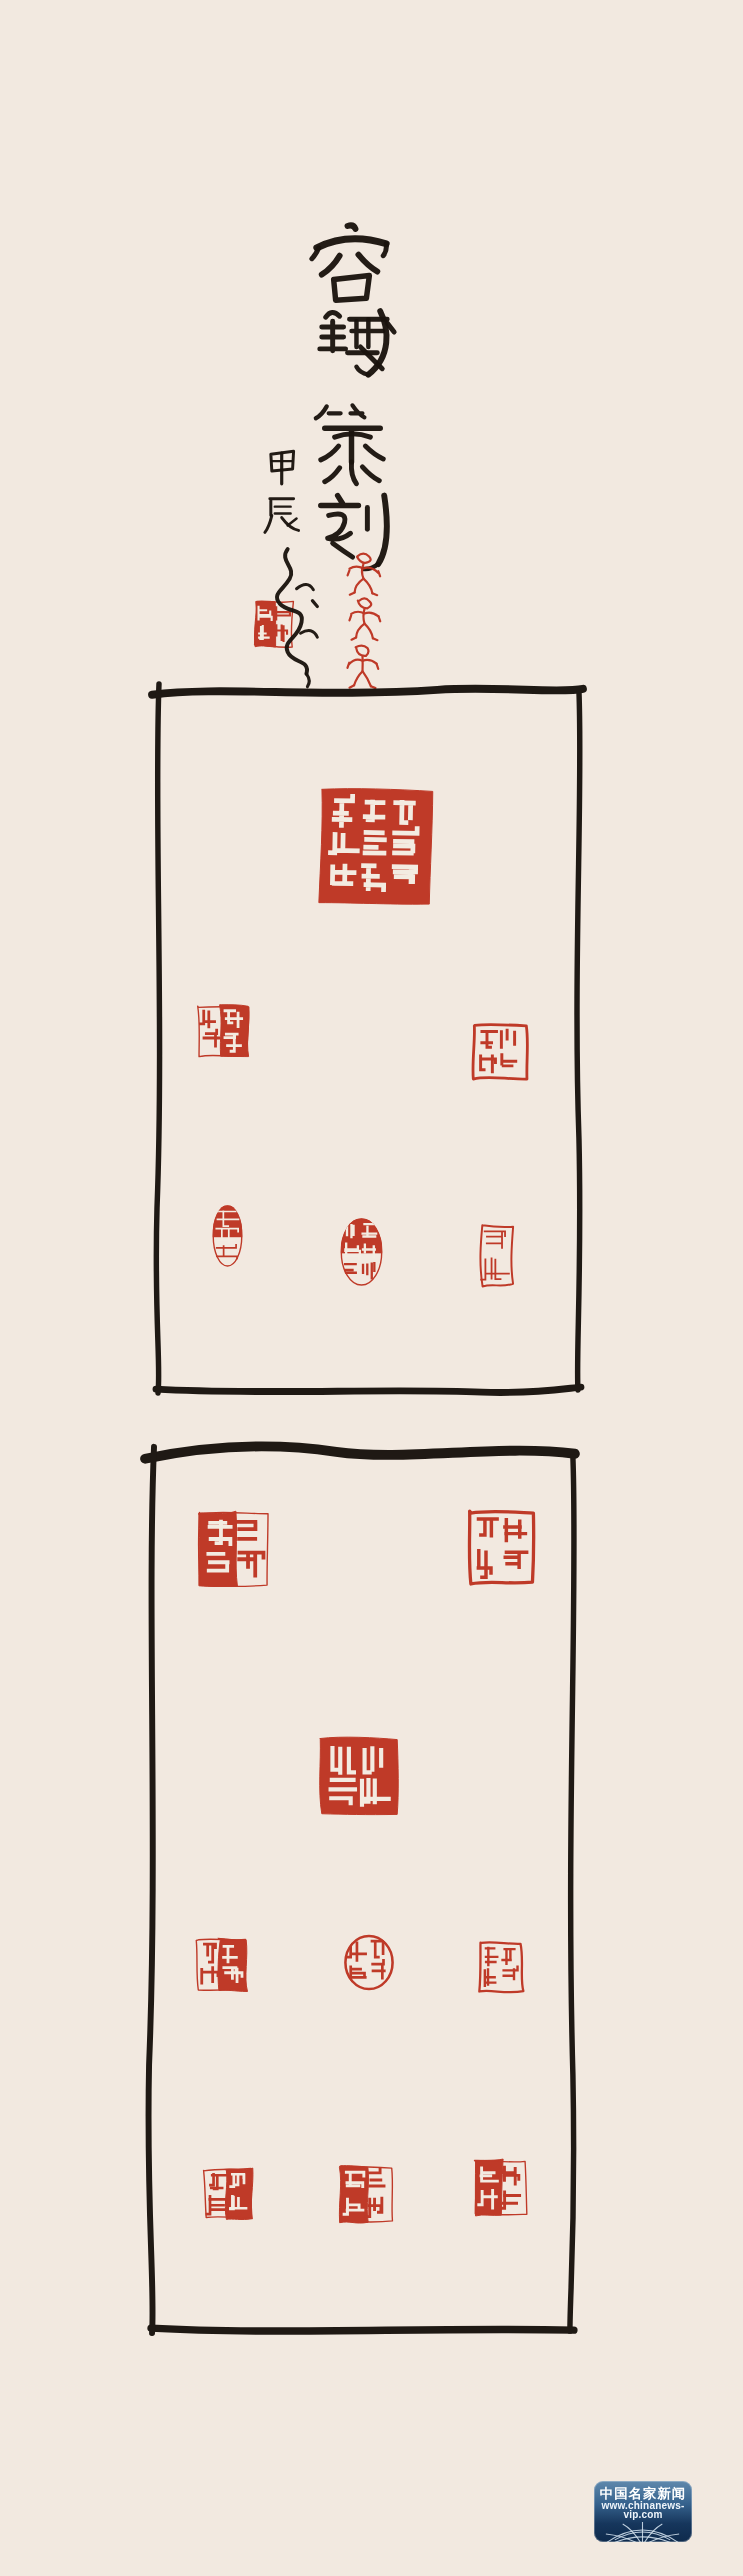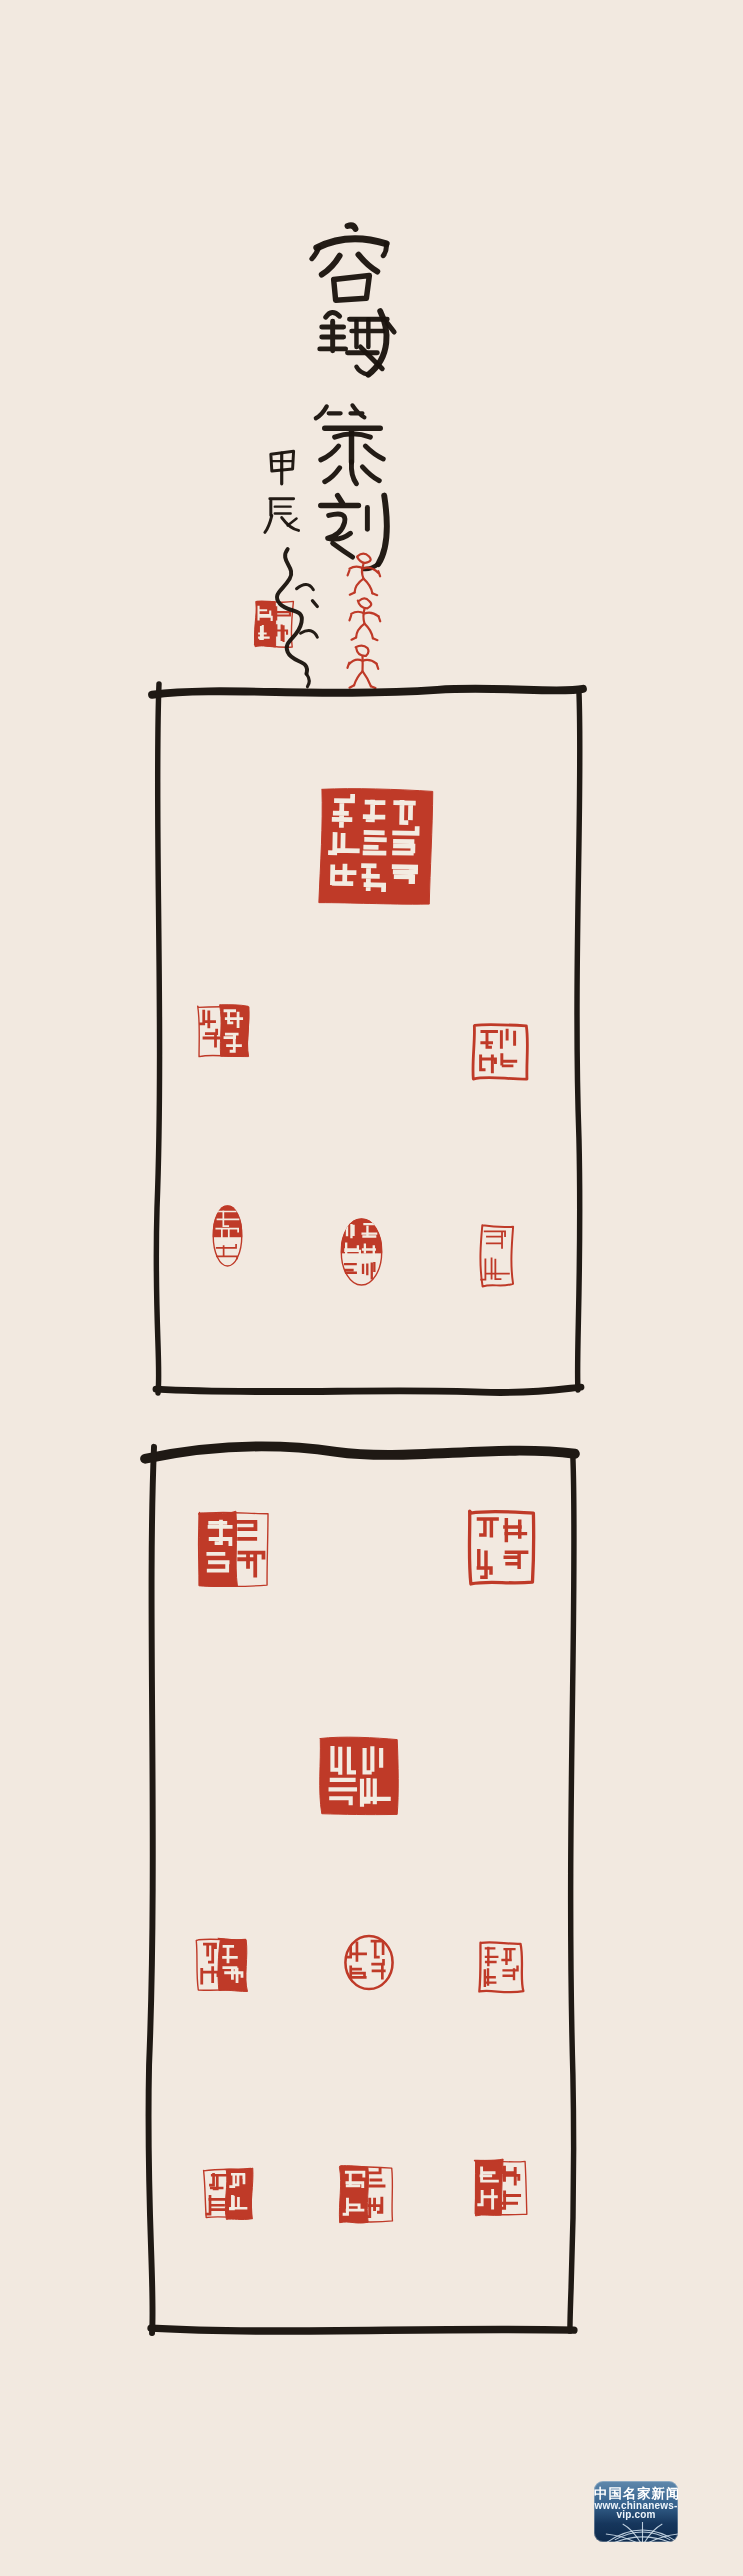--- a/index.html
+++ b/index.html
@@ -3,21 +3,21 @@
 <meta charset="utf-8">
 <style>
   html,body{margin:0;padding:0;background:#f2e9e0;font-family:"Liberation Sans",sans-serif;}
   .stage{position:relative;width:743px;height:2576px;background:#f2e9e0;overflow:hidden;}
   .cal{position:absolute;overflow:visible;}
   .cal path{fill:none;stroke:#1a130e;stroke-linecap:round;stroke-linejoin:round;opacity:.96;}
   .ink-frame{position:absolute;overflow:visible;}
   .ink-frame path{fill:none;stroke:#1f1914;stroke-linecap:round;stroke-linejoin:round;}
   .seal{position:absolute;}
   .seal-svg{position:absolute;inset:0;width:100%;height:100%;overflow:visible;opacity:.96;}
-  .watermark{position:absolute;left:594px;top:2481px;width:84px;height:61px;border-radius:9px;
+  .watermark{position:absolute;left:594px;top:2481px;width:98px;height:61px;border-radius:9px;
     background:linear-gradient(180deg,#6089ad 0%,#35618c 38%,#16365c 70%,#0e2a4c 100%);
     overflow:hidden;box-shadow:inset 0 0 0 1px rgba(255,255,255,.28);}
   .wm-title{margin-top:5px;text-align:center;color:#ffffff;font-weight:bold;font-size:13.4px;
     letter-spacing:1px;line-height:15px;white-space:nowrap;}
   .wm-url{text-align:center;color:#eef5fb;font-weight:bold;font-size:10px;letter-spacing:0.2px;line-height:9px;}
   .wm-globe{position:absolute;left:0;bottom:-4px;width:98px;height:34px;}
   .wm-globe path{fill:none;stroke:#d8e6f2;stroke-width:1.1;opacity:.85;}
 </style>
 </head>
 <body>

